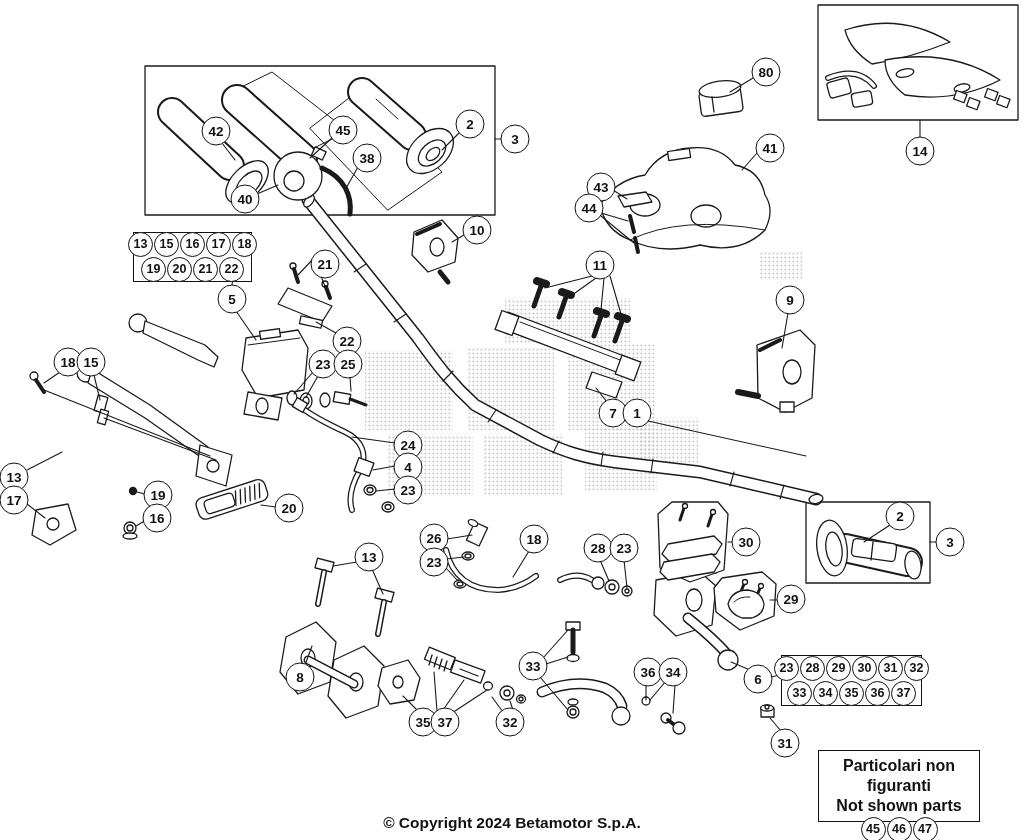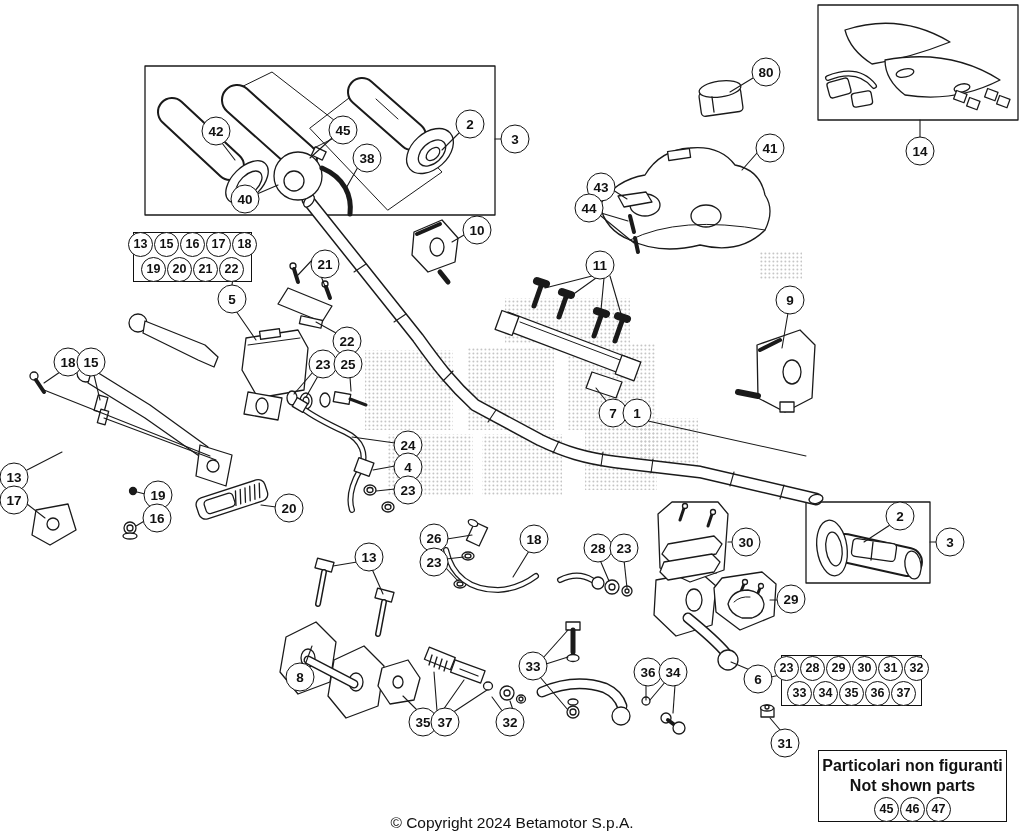--- a/index.html
+++ b/index.html
@@ -8,26 +8,26 @@
   svg{position:absolute;left:0;top:0;}
   .callout{position:absolute;width:27px;height:27px;border:1.6px solid #111;border-radius:50%;
            background:#fff;display:flex;align-items:center;justify-content:center;
            font-size:13.5px;font-weight:bold;transform:translate(-50%,-50%);line-height:1;z-index:5;}
   .numbox{position:absolute;border:1.4px solid #111;background:#fff;z-index:5;
           display:flex;flex-direction:column;justify-content:center;align-items:center;padding:1px 0;}
   .numrow{display:flex;justify-content:center;}
   .numcircle{width:23px;height:23px;border:1.4px solid #111;border-radius:50%;background:#fff;
              display:flex;align-items:center;justify-content:center;font-size:12.5px;font-weight:bold;
              margin:0 0.5px;line-height:1;}
-  #notshown{position:absolute;left:818px;top:750px;width:189px;height:72px;border:1.5px solid #111;
+  #notshown{position:absolute;left:818px;top:750px;width:162px;height:72px;border:1.5px solid #111;
             background:#fff;text-align:center;z-index:5;padding-top:5px;box-sizing:border-box;}
   #notshown .t{font-size:16px;font-weight:bold;line-height:20px;}
   #notshown .numrow{margin-top:1px;}
   #copyright{position:absolute;left:0;top:814px;width:1024px;text-align:center;
-             font-size:15.5px;font-weight:normal;z-index:5;}
+             font-size:15.5px;font-weight:bold;z-index:5;}
 </style>
 </head>
 <body>
 
 <div id="canvas">
 
 <svg width="1024" height="840" viewBox="0 0 1024 840">
   <defs>
     <pattern id="dots" width="4" height="4" patternUnits="userSpaceOnUse">
       <circle cx="1.4" cy="1.4" r="1" fill="#8d8d8d"></circle>

